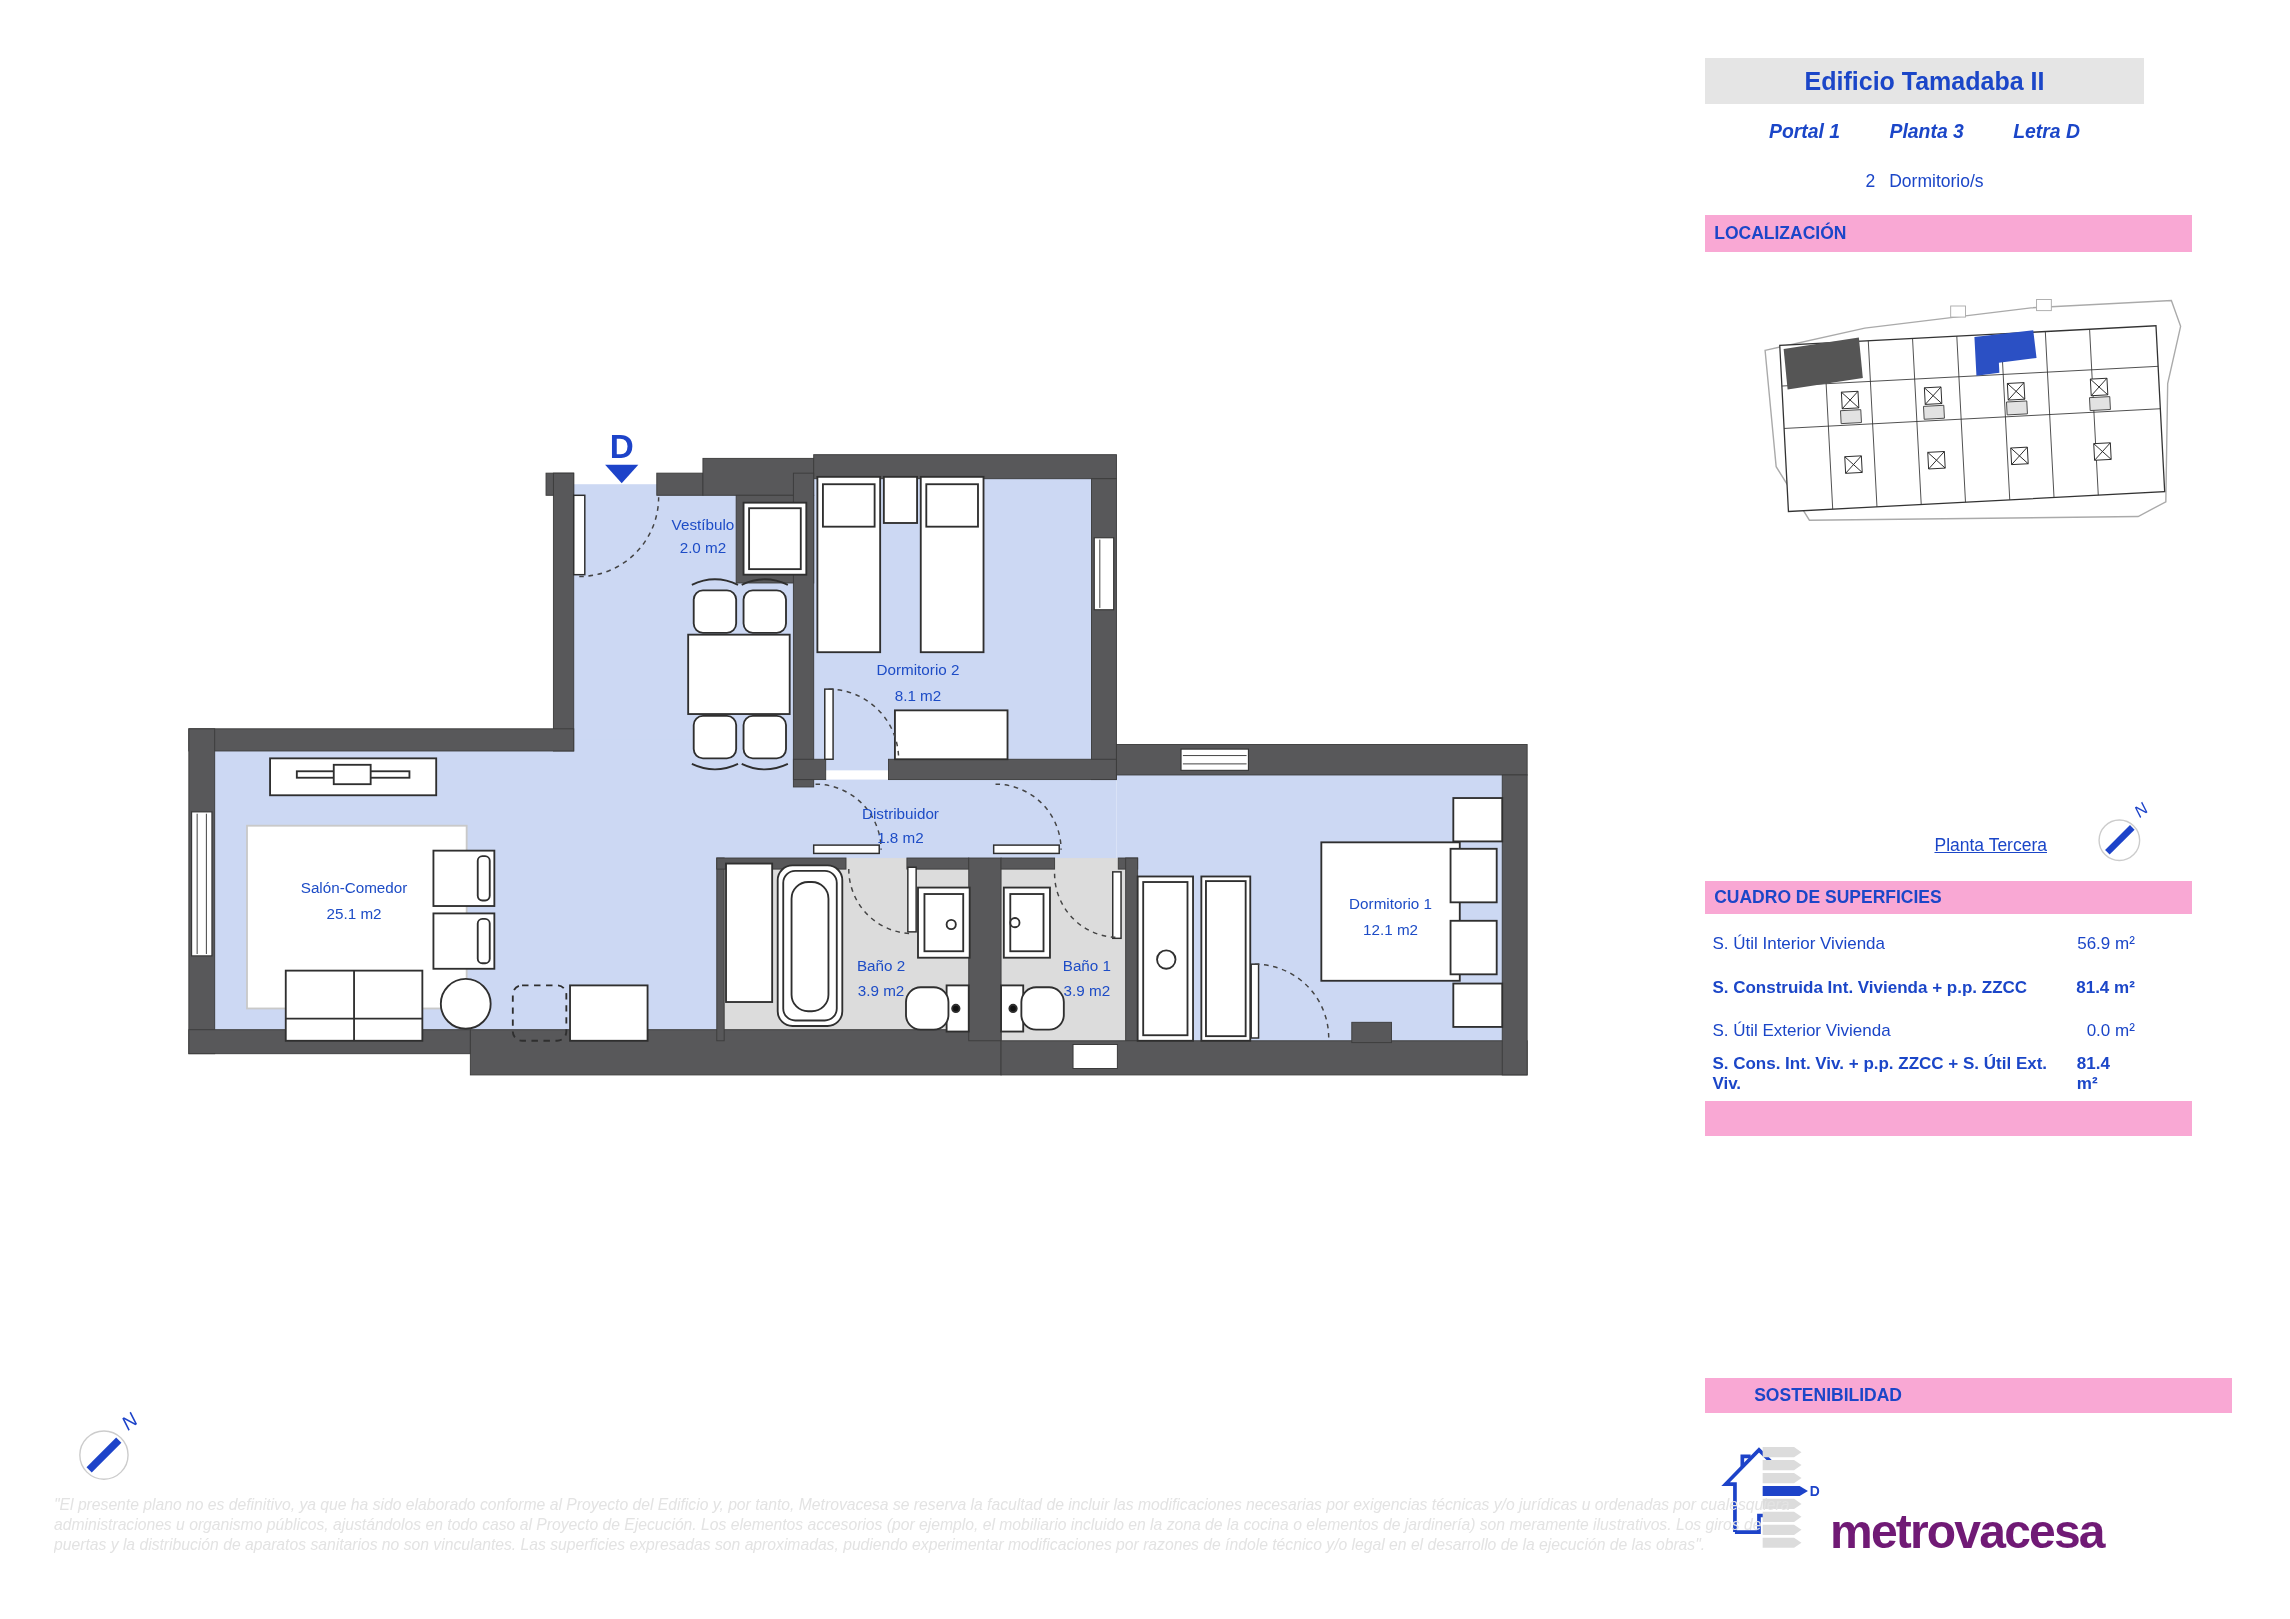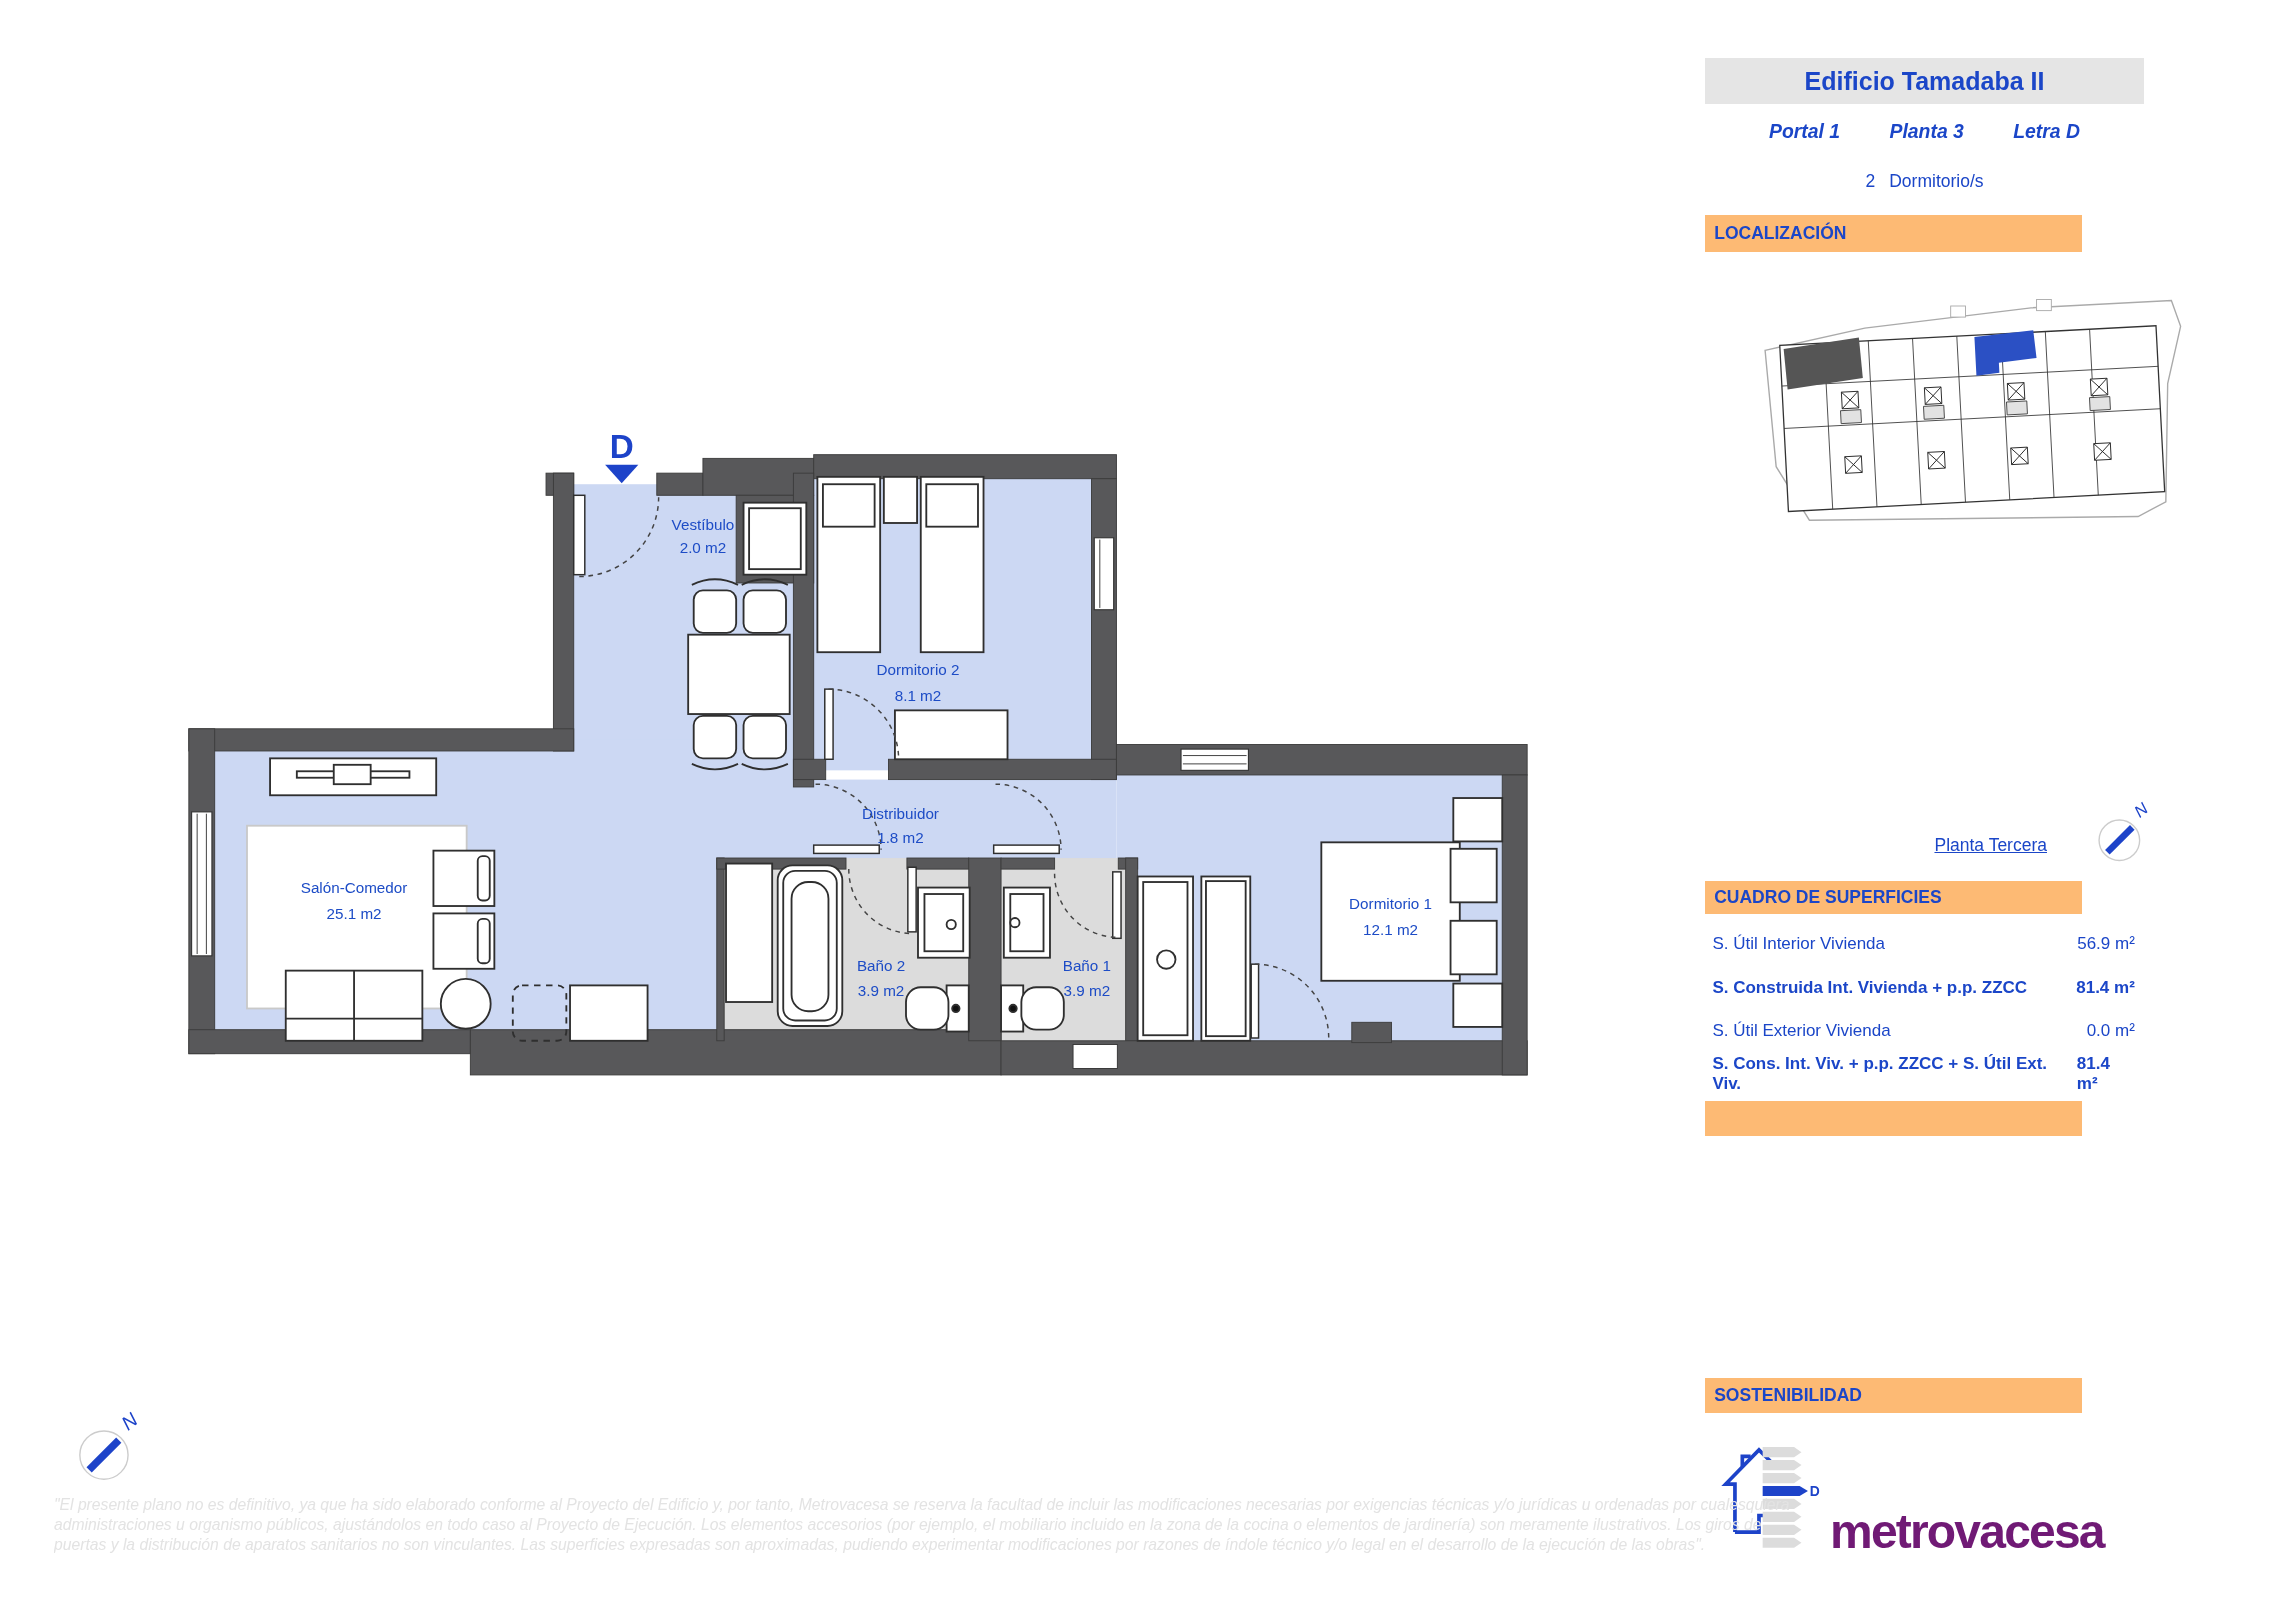--- a/index.html
+++ b/index.html
@@ -1,19 +1,19 @@
 <!DOCTYPE html>
 <html style="font-size:14.8px"><head>
 <meta charset="utf-8">
 <style>
   html,body{margin:0;padding:0;}
   body{width:2291px;height:1620px;position:relative;background:#ffffff;overflow:hidden;
        font-family:"Liberation Sans",sans-serif;}
   .abs{position:absolute;}
-  .bar{position:absolute;left:1705px;width:377px;background:#fdba74;}
+  .bar{position:absolute;left:1705px;width:487px;background:#f9a8d4;}
   .bar-label{font-size:17.5px;font-weight:bold;color:#1b46c8;padding-left:9.2px;}
   .titlebar{position:absolute;left:1705px;top:58px;width:439px;height:46px;background:#e5e5e5;
             display:flex;align-items:center;justify-content:center;}
   .titlebar span{font-size:25px;font-weight:bold;color:#1b46c8;}
   .subline{position:absolute;left:1705px;top:120px;width:439px;text-align:center;
            font-size:19.4px;font-weight:600;color:#1b46c8;}
   .subline span{margin:0 22px;font-style:italic;}
   .bedline{position:absolute;left:1705px;top:171px;width:439px;text-align:center;
            font-size:17.5px;color:#1b46c8;}
   .bedline .n{margin-right:9.2px;}
@@ -147,21 +147,21 @@
   <span class="lbl">S. Útil Exterior Vivienda</span>
   <span class="val">0.0 m²</span>
 </div>
 <div class="rowline bold" style="top:1060px;">
   <span class="lbl">S. Cons. Int. Viv. + p.p. ZZCC + S. Útil Ext. Viv.</span>
   <span class="val">81.4 m²</span>
 </div>
 
 <div class="bar" style="top:1101px;height:35px;"></div>
 
-<div class="bar" style="top:1378px;height:35px;display:flex;align-items:center;">
+<div class="bar" style="top:1378px;height:35px;display:flex;align-items:center;padding-left:40px;">
   <span class="bar-label">SOSTENIBILIDAD</span>
 </div>
 
 <svg class="abs" style="left:1709px;top:1436px;" width="148" height="134" viewBox="0 0 160 145">
   <g fill="none" stroke="#1d43c9" stroke-width="4">
     <path d="M28,104 V52 H18 L54,15 L68,29"></path>
     <path d="M36,33 V22 H45"></path>
     <path d="M28,104 H54 V86 H63"></path>
   </g>
   <g>

